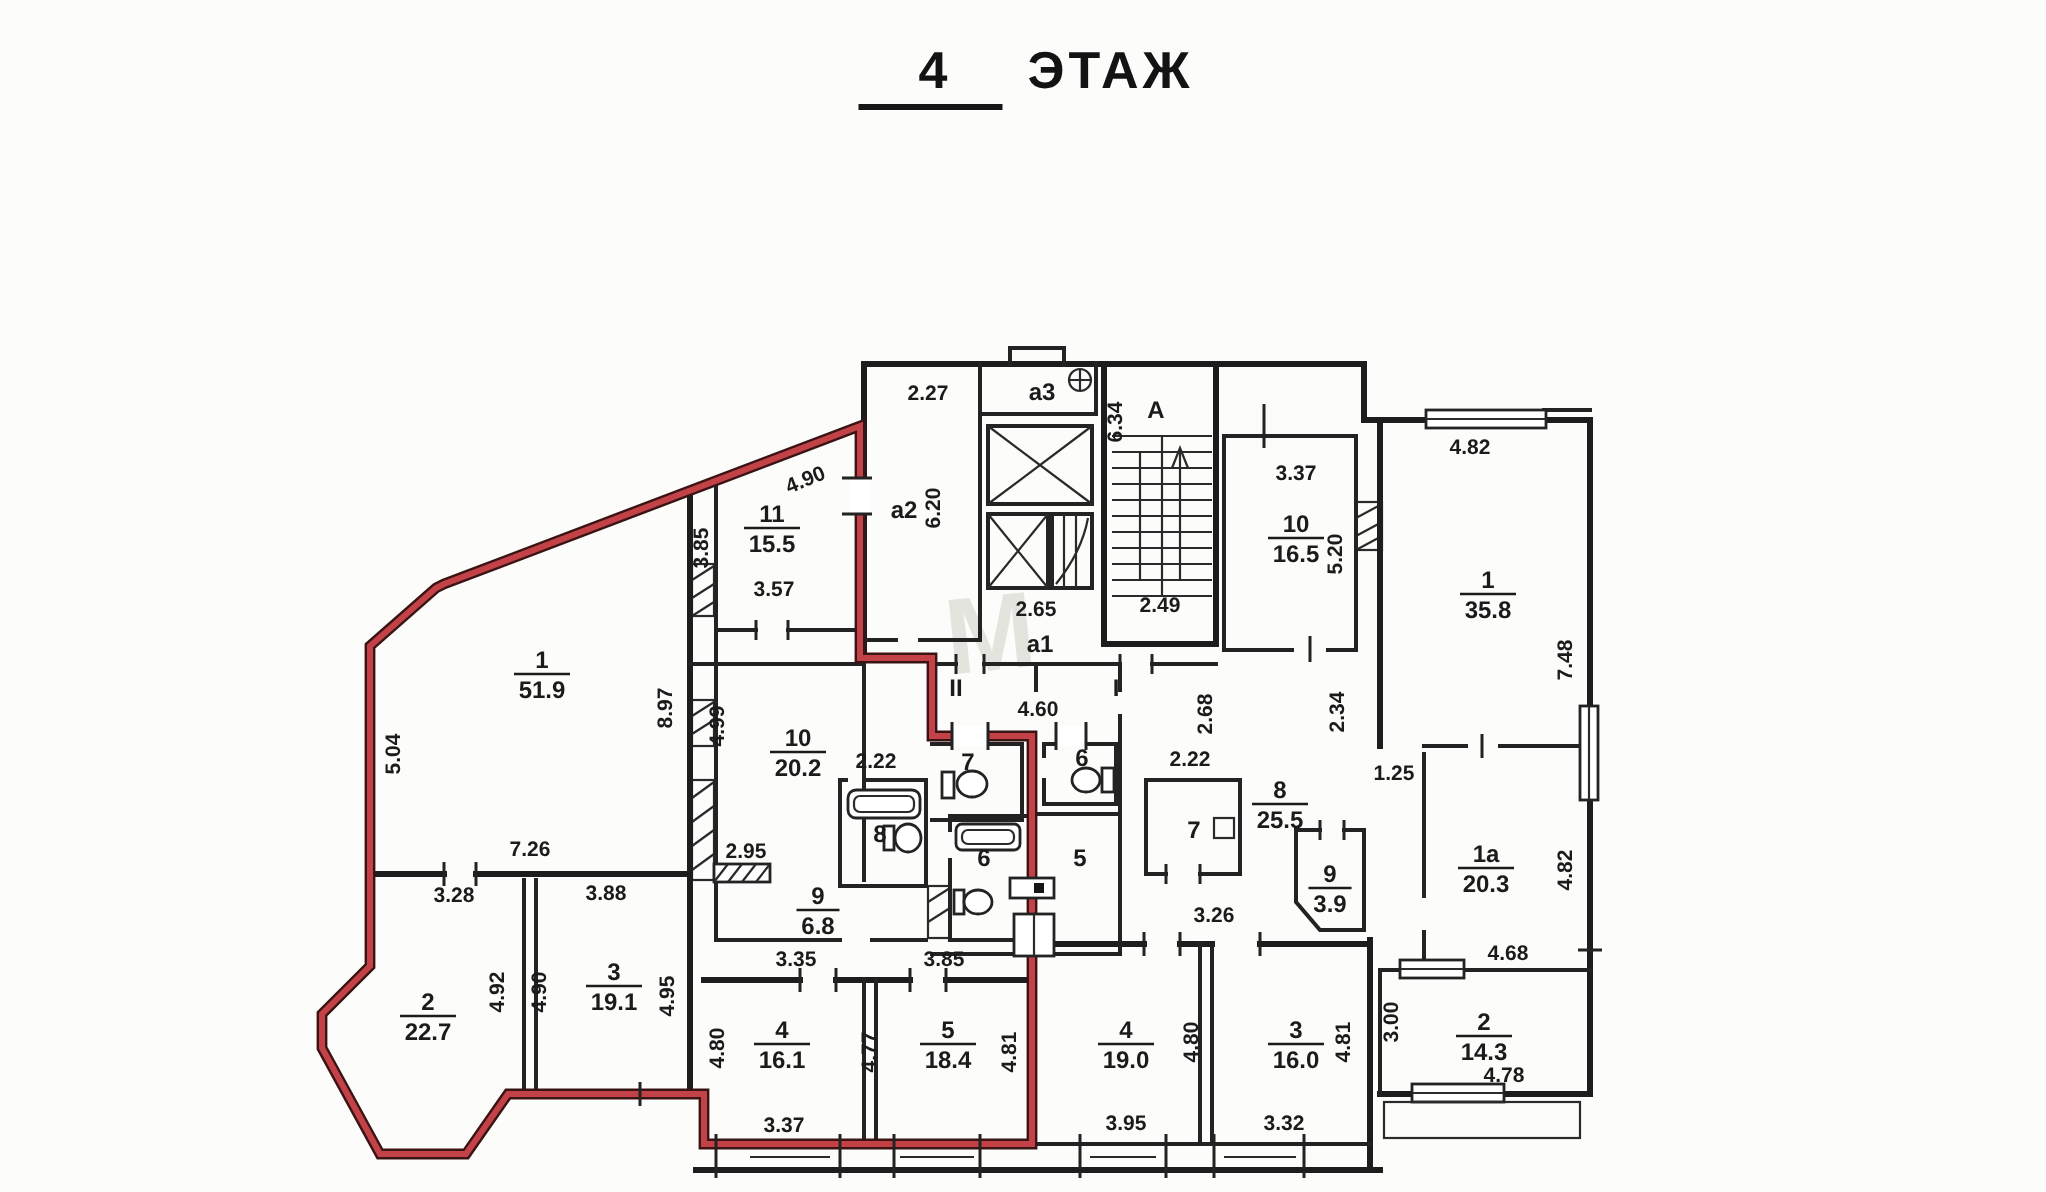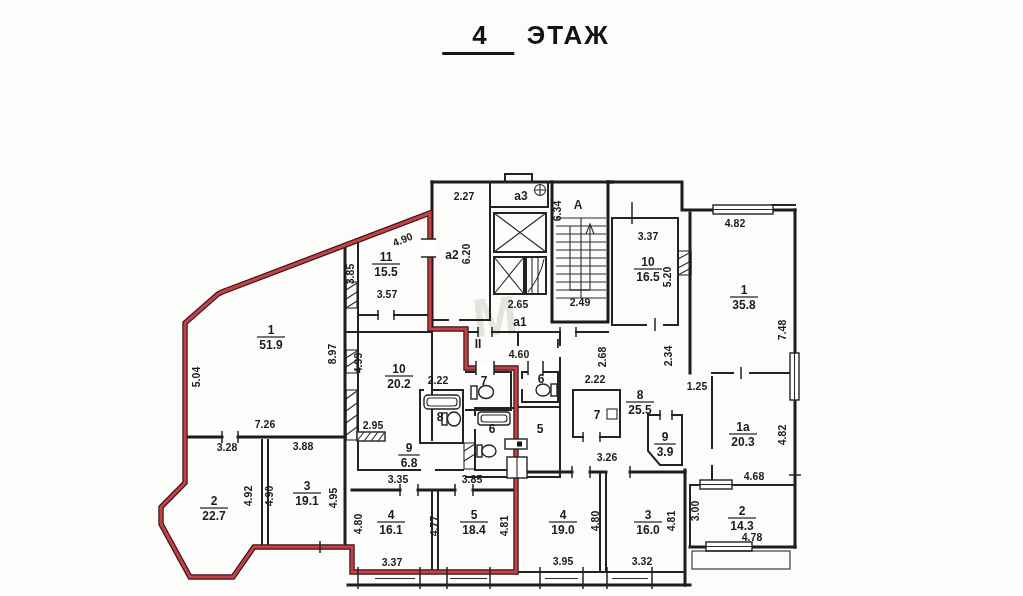--- a/index.html
+++ b/index.html
@@ -1,19 +1,19 @@
 <!DOCTYPE html>
 <html><head>
 <meta charset="utf-8">
 <style>
   html,body{margin:0;padding:0;background:#ffffff;}
   #stage{position:relative;width:1023px;height:596px;background:#fcfcfa;overflow:hidden;
          font-family:"Liberation Sans",sans-serif;}
   #plan-svg{position:absolute;left:0;top:0;}
-  .title{position:absolute;left:526px;top:20px;transform:translateX(-50%);
+  .title{position:absolute;left:513px;top:20px;transform:translateX(-50%);
          font-size:26px;font-weight:600;color:#131313;letter-spacing:2px;white-space:nowrap;}
   .t-num{display:inline-block;padding:0 26px 1px 30px;border-bottom:3px solid #161616;}
   .t-word{margin-left:12px;}
   .w2{stroke:#232323;stroke-width:2;fill:none;stroke-linecap:square;}
   .w3{stroke:#1d1d1d;stroke-width:3;fill:none;stroke-linecap:square;}
   .tick{stroke:#232323;stroke-width:1.5;fill:none;}
   .thin{stroke:#2a2a2a;stroke-width:1.1;fill:none;}
   .winfill{fill:#ffffff;stroke:#232323;stroke-width:1.4;}
   .fix{stroke:#232323;stroke-width:1.4;fill:#ffffff;}
   .redunder{stroke:#3a1414;stroke-width:5.4;fill:none;stroke-linejoin:miter;}

